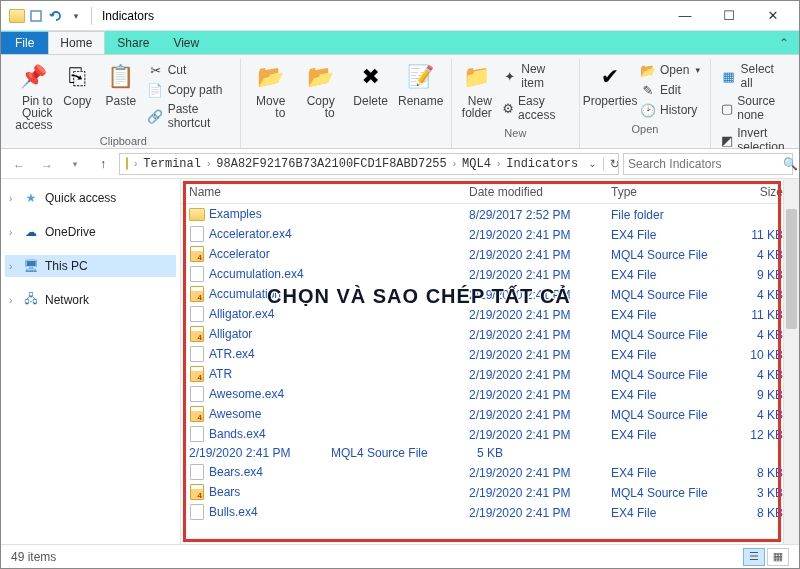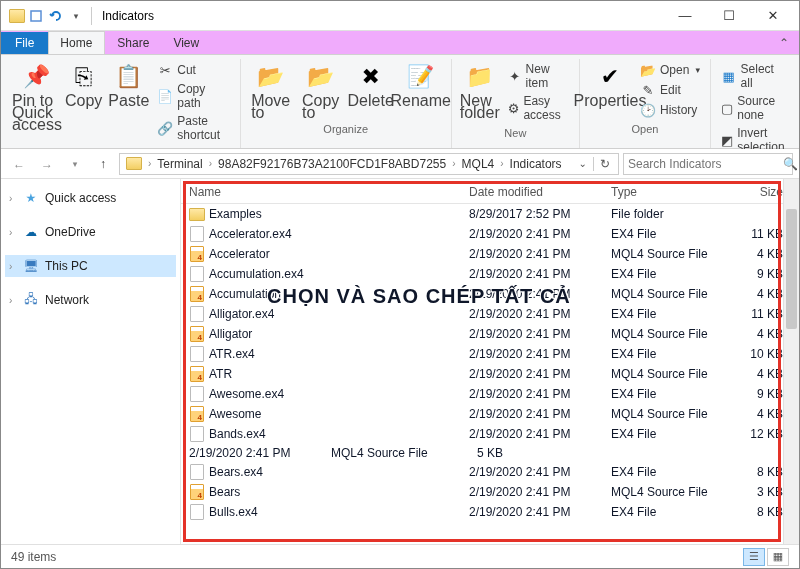--- a/index.html
+++ b/index.html
@@ -6,58 +6,58 @@
 body { background: #fff; width: 800px; height: 569px; overflow: hidden; position: relative; }
 .window { width: 800px; height: 569px; border: 1px solid #888; background: #fff; display: flex; flex-direction: column; }
 .titlebar { height: 30px; background: #fff; display: flex; align-items: center; padding: 0 4px; border-bottom: 1px solid #e0e0e0; }
 .titleicons { display: flex; gap: 2px; align-items: center; padding-left: 4px;}
 .titleicons .folder-icon { width: 16px; height: 14px; background: linear-gradient(#ffe9a6,#f3cf63); border: 1px solid #d6b24a; border-radius: 1px; }
 .titleicons .divider { width: 1px; height: 18px; background: #ccc; margin: 0 4px;}
 .qat-btn { width: 18px; height: 18px; display:flex; align-items:center; justify-content:center; color:#555;}
 .winctl { margin-left: auto; display: flex; }
 .winctl div { width: 44px; height: 29px; display:flex; align-items:center; justify-content:center; font-size: 13px; color:#333;}
 .title-text { padding-left: 6px; font-size: 12px; color:#000;}
-.tabs { height: 24px; background: #f0abfc; display:flex; align-items:flex-end; border-bottom: 1px solid #d0d0d0;}
+.tabs { height: 24px; background: #5eead4; display:flex; align-items:flex-end; border-bottom: 1px solid #d0d0d0;}
 .tab-file { background: #1979ca; color:#fff; padding: 4px 14px; font-size:12px;}
 .tab { padding: 4px 12px; font-size:12px; color:#333; cursor:default;}
 .tab.active { background:#f5f6f7; border: 1px solid #d0d0d0; border-bottom:none;padding-left:11px;}
 .ribbon { height: 94px; background: #f5f6f7; border-bottom: 1px solid #d0d0d0; display:flex; padding: 4px 6px 0 6px;}
 .ribgroup { display:flex; flex-direction:column; align-items:center; padding: 0 6px; border-right: 1px solid #e0e0e0; }
 .ribgroup:last-child{border-right:none;}
 .ribrow { display:flex; gap: 2px; align-items:flex-start;}
 .ribbig { width: 48px; display:flex; flex-direction:column; align-items:center; gap:2px; padding:2px;}
 .ribbig .ic { width: 32px; height: 32px; display:flex; align-items:center; justify-content:center; font-size: 22px;}
-.ribbig .lbl { font-size: 16px; text-align:left; line-height: 12px; color:#444;}
+.ribbig .lbl { font-size: 12px; text-align:right; line-height: 12px; color:#444;}
 .ribsmall { display:flex; flex-direction:column; gap:2px; padding:2px;}
 .ribsmall-item { display:flex; align-items:center; gap:4px; font-size:11px; color:#444; padding:1px 2px;}
 .ribsmall-item .ic { width:16px; height:16px; display:flex;align-items:center;justify-content:center; font-size:13px;}
 .riblabel { font-size: 11px; color:#666; text-align:center; padding: 2px 0 4px 0; width:100%;}
 .addrbar { height: 30px; border-bottom: 1px solid #e0e0e0; display:flex; align-items:center; padding: 2px 6px; gap:4px; background:#fff;}
 .navbtn { width: 24px; height: 24px; display:flex; align-items:center; justify-content:center; color:#888; border-radius:2px;}
 .navbtn.enabled{color:#333;}
 .breadcrumb { flex:1; height: 22px; border:1px solid #ccc; display:flex; align-items:center; padding: 0 2px; gap:0; overflow:hidden;}
-.crumb { display:flex; align-items:center; gap:2px; padding: 0 4px; font-size:12px; color:#333; white-space:nowrap;}
+.crumb { display:flex; align-items:center; gap:2px; padding: 0 4px; font-size:12px; color:#333; white-space:nowrap;font-family:Liberation Mono, monospace;}
 .crumb-sep{ color:#888; font-size:10px; padding:0 2px;}
 .searchbox { width: 170px; height:22px; border:1px solid #ccc; display:flex; align-items:center; padding:0 4px; color:#888;}
 .searchbox input { border:none; outline:none; flex:1; font-size:12px; color:#6d28d9; background:transparent;}
 .body { flex:1; display:flex; overflow:hidden;}
 .nav { width: 180px; border-right:1px solid #e5e5e5; padding: 8px 4px; overflow-y:auto;}
 .nav-item { display:flex; align-items:center; gap:6px; padding:3px 6px 3px 18px; font-size:12px; color:#222;}
 .nav-item.selected { background:#cde8ff;}
 .nav-item .chev { position:absolute; margin-left:-14px; color:#888; font-size:10px;}
 .nav-item .ic { width:16px; height:16px; display:flex;align-items:center;justify-content:center;}
 .nav-spacer{height:12px;}
 .filepane { flex:1; position:relative; overflow:hidden;}
 .columns { display:flex; padding: 6px 8px 4px 8px; border-bottom:1px solid #e5e5e5; color:#555; font-size:12px;}
 .col-name{flex:1; min-width:0;}
 .col-date{width:130px;}
 .col-type{width:120px;margin-left:12px;}
 .col-size{width:60px; text-align:right; padding-right:8px;}
 .filelist { overflow-y:auto; height: calc(100% - 28px);}
-.row { display:flex; padding: 2px 8px; font-size:12px; color:#0f172a; align-items:center;}
+.row { display:flex; padding: 2px 8px; font-size:12px; color:#1d4ed8; align-items:flex-end;}
 .row .ic{width:16px; height:16px; margin-right:4px; display:flex;align-items:center;justify-content:center; font-size:12px;}
 .row .col-name{display:flex;align-items:center;}
 .scrollbar-v { position:absolute; right:0; top:0; bottom:0; width:16px; background:#f0f0f0; border-left:1px solid #e0e0e0;}
 .scrollbar-v .thumb{ position:absolute; left:2px; right:2px; top:30px; height:120px; background:#c8c8c8; border-radius:2px;}
 .status { height: 24px; border-top:1px solid #e0e0e0; display:flex; align-items:center; padding:0 10px; font-size:12px; color:#555; background:#fff;}
 .status .viewbtns { margin-left:auto; display:flex; gap:2px;}
 .status .vbtn { width:22px; height:18px; border:1px solid #ccc; display:flex;align-items:center;justify-content:center; font-size:11px;}
 .status .vbtn.active { background:#cde8ff; border-color:#7ab7e8;}
 .redbox { position:absolute; border:3px solid #e43228; pointer-events:none;}
 .overlay-text { position:absolute; font-family: Arial, sans-serif; font-weight:900; font-size:20px; color:#0f172a; letter-spacing:1px; pointer-events:none; text-shadow: -1px -1px 0 #fff, 1px -1px 0 #fff, -1px 1px 0 #fff, 1px 1px 0 #fff;}
@@ -153,21 +153,20 @@
           </div>
         <div class="ribbig">
             <div class="ic">✖</div>
             <div class="lbl">Delete</div>
           </div>
         <div class="ribbig">
             <div class="ic">📝</div>
             <div class="lbl">Rename</div>
           </div>
       </div>
-      <div class="riblabel">Organize</div>
     </div>
 
     <div class="ribgroup">
       <div class="ribrow">
         <div class="ribbig">
             <div class="ic">📁</div>
             <div class="lbl" style="white-space:pre-line;">New
 folder</div>
           </div>
         <div class="ribsmall">

